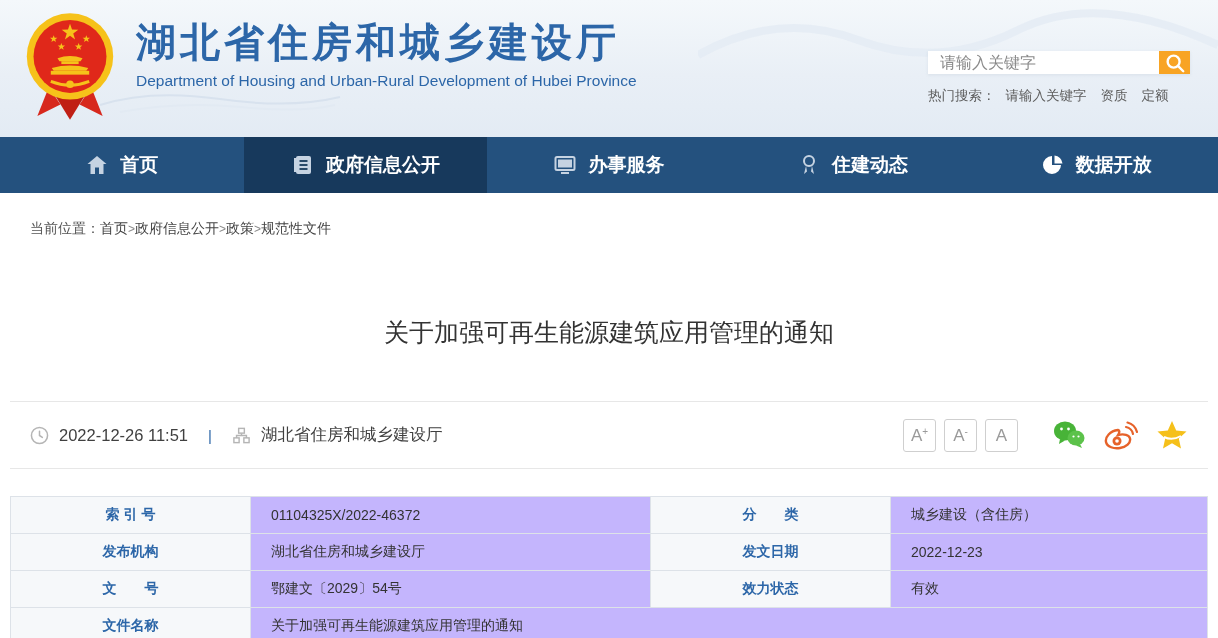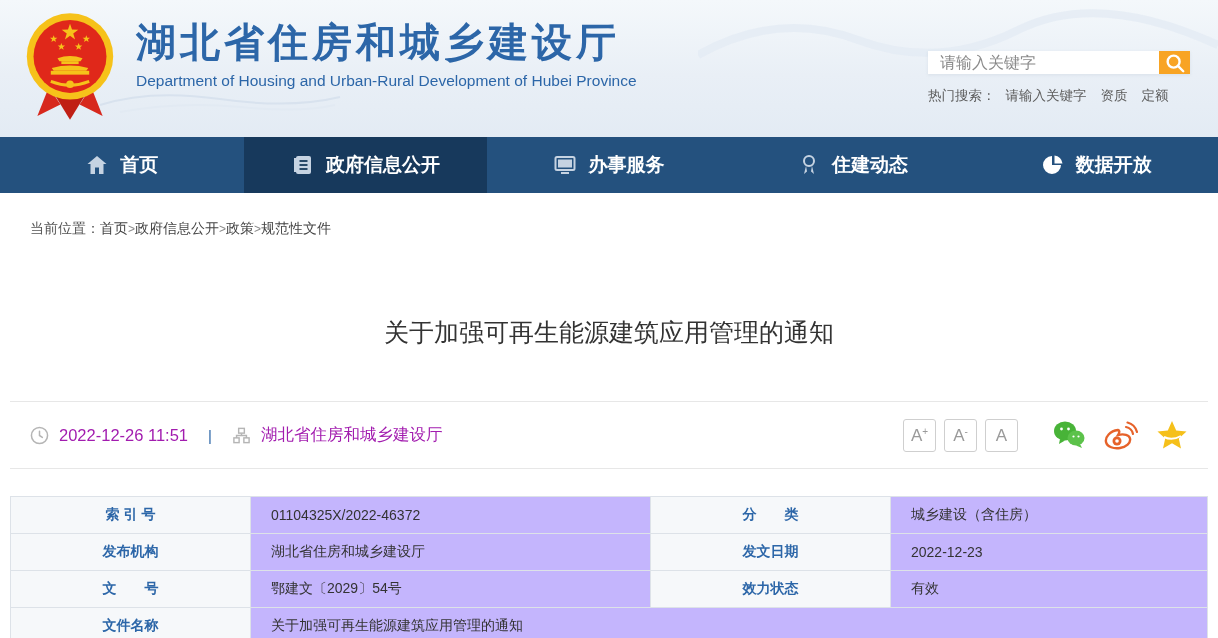--- a/index.html
+++ b/index.html
@@ -83,21 +83,21 @@
     font-weight: 500;
     color: #333;
   }
   .hr { border: none; border-top: 1px solid #e7e7e7; margin: 0 10px; }
 
   .meta-row {
     display: flex; align-items: center;
     padding: 15px 30px 15px; height: 66px;
   }
   .meta-left { display: flex; align-items: center; gap: 10px; }
-  .meta-text { color: #a21caf; font-size: 16.5px; }
+  .meta-text { color: #404040; font-size: 16.5px; }
   .meta-sep { color: #2c66a8; font-size: 15px; margin: 0 10px; }
   .meta-right { margin-left: auto; display: flex; align-items: center; }
   .font-btn {
     width: 33px; height: 33px; margin-left: 8px;
     border: 1px solid #cfcfcf; border-radius: 3px; background: #fff;
     color: #9a9a9a; font-size: 17px; line-height: 1;
     display: inline-flex; align-items: center; justify-content: center;
     cursor: pointer; font-family: inherit;
   }
   .font-btn sup { font-size: 10px; margin-top: -7px; }

